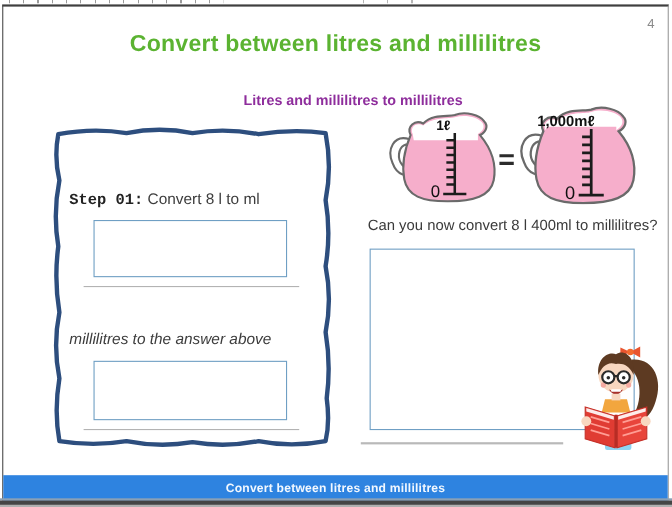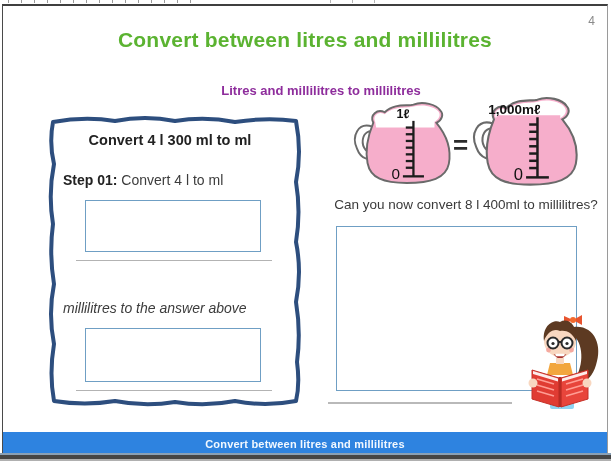--- a/index.html
+++ b/index.html
@@ -22,21 +22,21 @@
     font-size:21px;font-weight:bold;color:#5bb331;letter-spacing:.2px;}
   .subtitle{position:absolute;top:61px;left:0;width:100%;text-align:center;margin:16px;
     font-size:13px;font-weight:bold;color:#8e2d9c;}
 
   
   .worksheet{position:absolute;left:42px;top:106px;width:259px;height:300px;}
   .worksheet svg.wavy{position:absolute;left:0;top:0;}
   .ws-heading{position:absolute;top:20px;left:10px;width:230px;text-align:center;margin:0;
     font-size:14.5px;font-weight:bold;color:#222;}
   .ws-step{position:absolute;left:18px;margin:0;font-size:14px;color:#3c3c3c;}
-  .ws-step b{color:#222;}
+  .ws-step b{color:#222;font-family:Liberation Mono, monospace;}
   .step1{top:60px;}
   .step2a{top:162px;}
   .step2b{top:188px;font-style:italic;}
   .answer-box{position:absolute;left:40px;width:174px;border:1.5px solid #6f9fc4;background:#fff;}
   .answer-box.b1{top:88px;height:50px;}
   .answer-box.b2{top:216px;height:52px;}
   .ws-line{position:absolute;left:31px;width:196px;height:0;border-top:1.5px solid #b3b3b3;}
   .ws-line.l1{top:148px;}
   .ws-line.l2{top:278px;}
 
@@ -76,23 +76,22 @@
     <h2 class="subtitle">Litres and millilitres to millilitres</h2>
 
     <div class="worksheet">
       <svg class="wavy" width="259" height="300" viewBox="0 0 259 300">
         <path d="M8,10 Q40,4 70,9 Q100,3 130,9 Q160,4 190,10 Q222,5 251,9
                  Q257,40 251,70 Q256,100 251,130 Q257,160 251,190 Q256,220 252,250 Q255,272 251,289
                  Q220,295 190,289 Q160,295 130,290 Q100,295 70,289 Q40,294 9,289
                  Q4,262 9,232 Q3,202 9,172 Q4,142 8,112 Q3,82 9,52 Q4,31 8,10 Z" fill="none" stroke="#2d4e7e" stroke-width="4" stroke-linejoin="round" stroke-linecap="round"></path>
       </svg>
 
-      <p class="ws-heading">Convert 4 l 300 ml to ml</p>
 
-      <p class="ws-step step1"><b>Step 01:</b>&nbsp;<span>Convert 4 l to ml</span></p>
+      <p class="ws-step step1"><b>Step 01:</b>&nbsp;<span>Convert 8 l to ml</span></p>
 
       <div class="answer-box b1"></div>
       <div class="ws-line l1"></div>
 
       <p class="ws-step step2b">millilitres to the answer above</p>
 
       <div class="answer-box b2"></div>
       <div class="ws-line l2"></div>
     </div>
 

